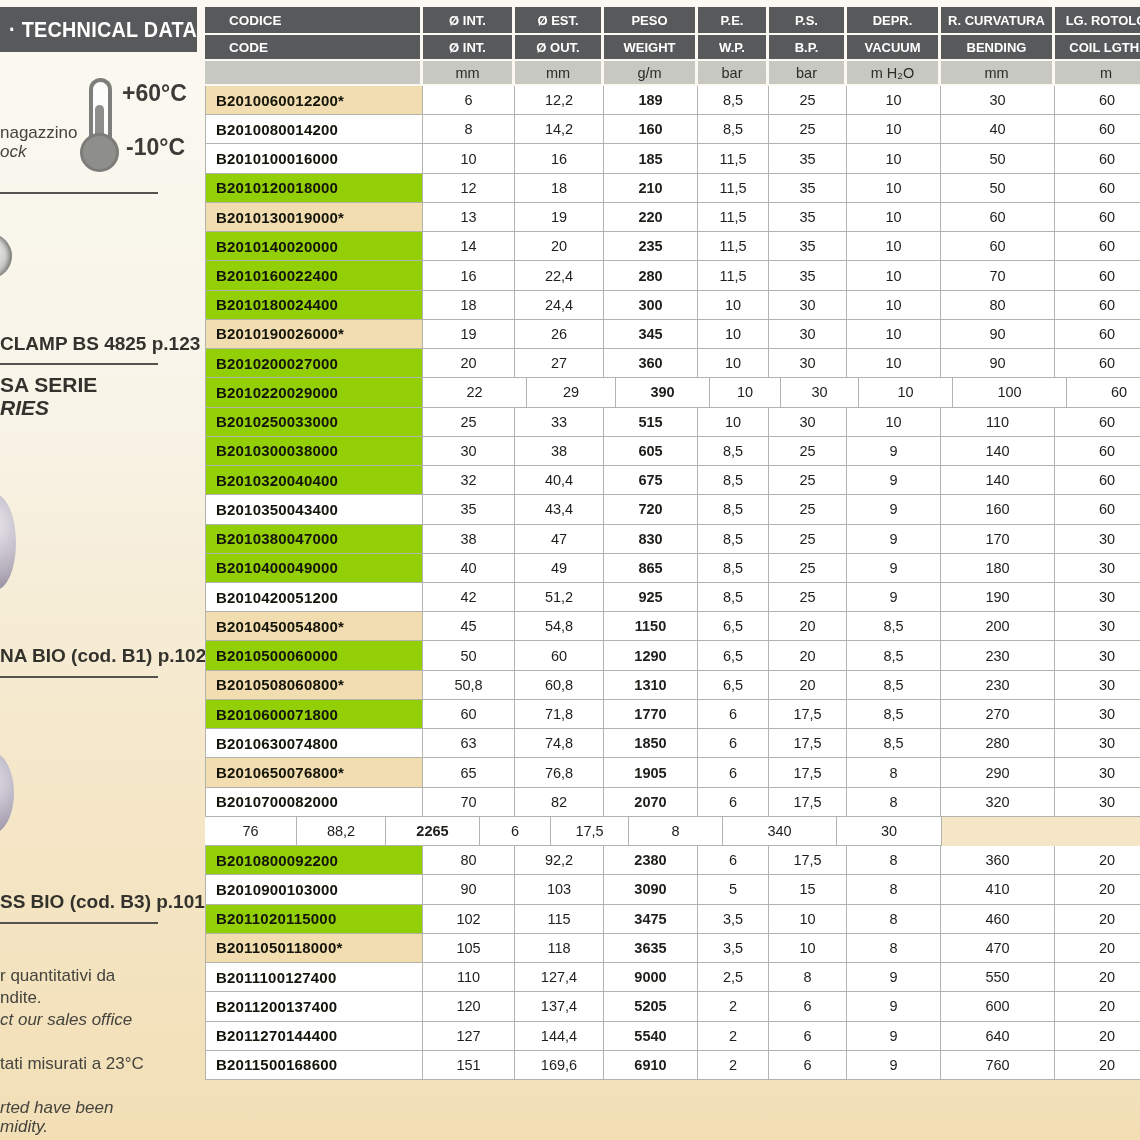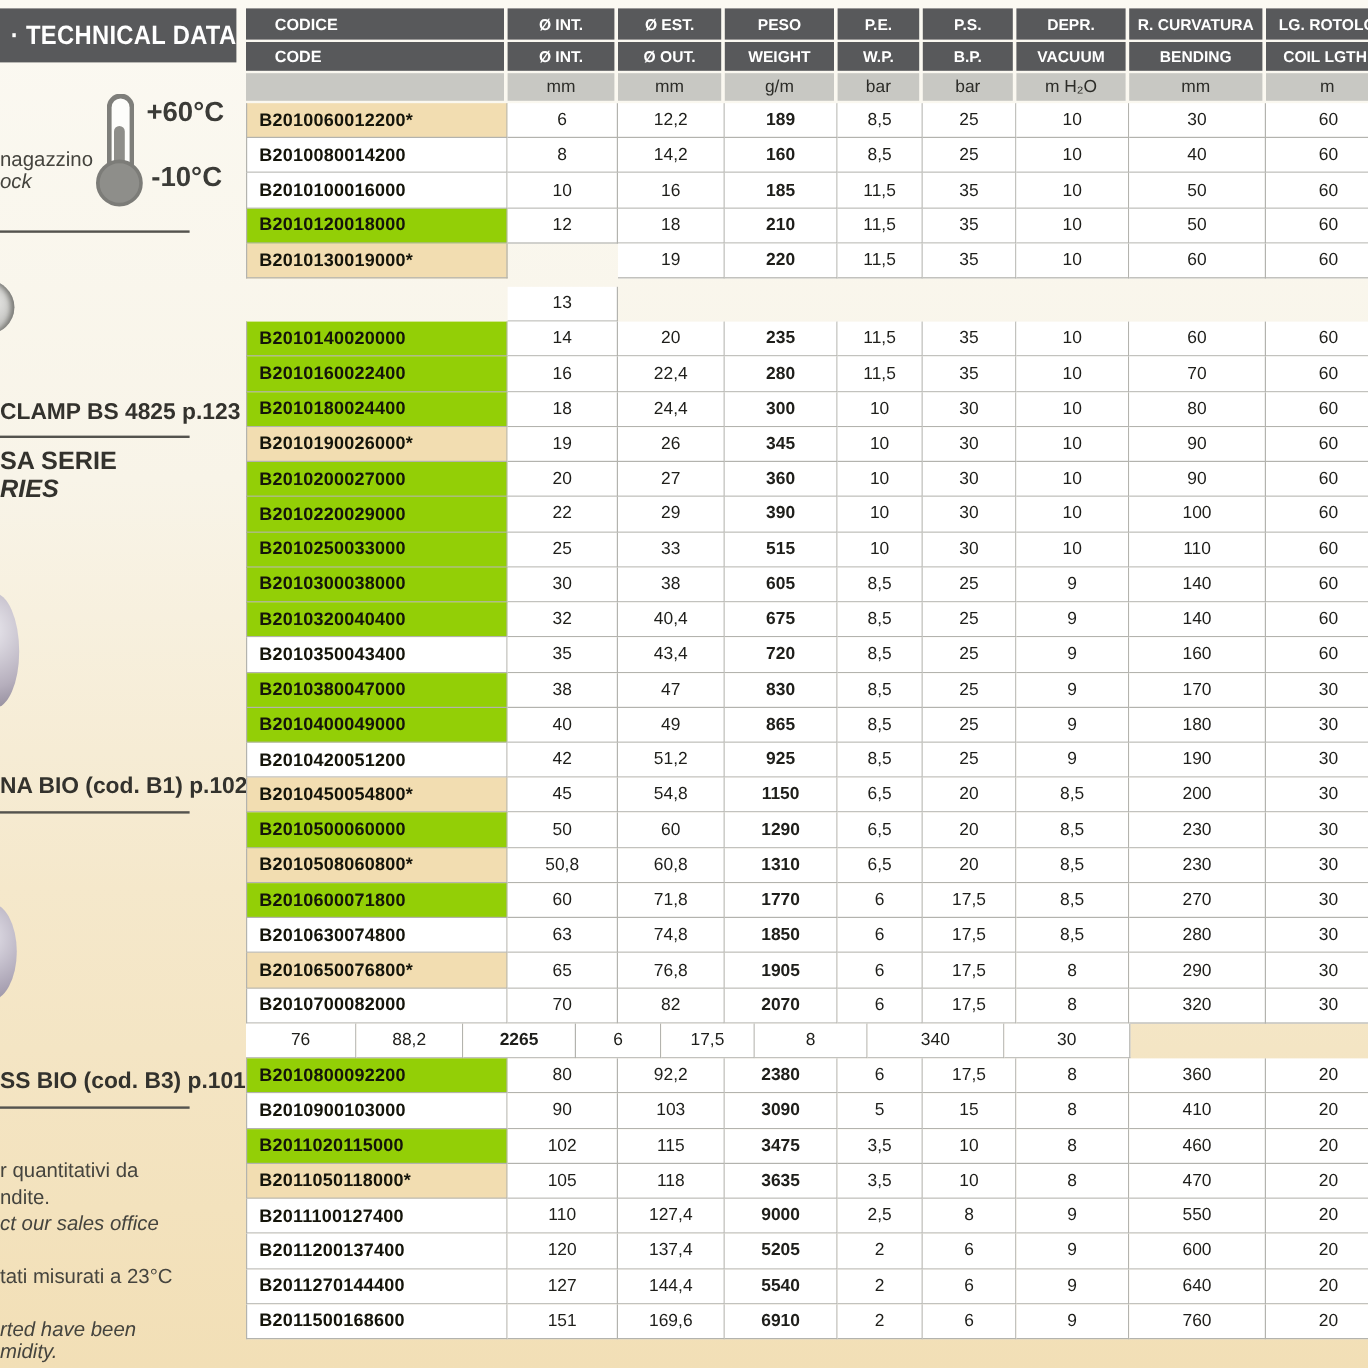--- a/index.html
+++ b/index.html
@@ -183,21 +183,21 @@
         <div class="dcell val" style="width: 89px;">18</div>
         <div class="dcell val peso" style="width: 94px;">210</div>
         <div class="dcell val" style="width: 71px;">11,5</div>
         <div class="dcell val" style="width: 78px;">35</div>
         <div class="dcell val" style="width: 94px;">10</div>
         <div class="dcell val" style="width: 114px;">50</div>
         <div class="dcell val" style="width: 105px;">60</div>
       </div>
       <div class="trow">
         <div class="dcell code" style="width: 218px; background: rgb(242, 221, 177);">B2010130019000*</div>
-        <div class="dcell val" style="width: 92px; margin-top: 36px;">13</div>
+        <div class="dcell val" style="width: 92px;">13</div>
         <div class="dcell val" style="width: 89px;">19</div>
         <div class="dcell val peso" style="width: 94px;">220</div>
         <div class="dcell val" style="width: 71px;">11,5</div>
         <div class="dcell val" style="width: 78px;">35</div>
         <div class="dcell val" style="width: 94px;">10</div>
         <div class="dcell val" style="width: 114px;">60</div>
         <div class="dcell val" style="width: 105px;">60</div>
       </div>
       <div class="trow">
         <div class="dcell code" style="width: 218px; background: rgb(147, 207, 6);">B2010140020000</div>
@@ -249,21 +249,21 @@
         <div class="dcell val" style="width: 89px;">27</div>
         <div class="dcell val peso" style="width: 94px;">360</div>
         <div class="dcell val" style="width: 71px;">10</div>
         <div class="dcell val" style="width: 78px;">30</div>
         <div class="dcell val" style="width: 94px;">10</div>
         <div class="dcell val" style="width: 114px;">90</div>
         <div class="dcell val" style="width: 105px;">60</div>
       </div>
       <div class="trow">
         <div class="dcell code" style="width: 218px; background: rgb(147, 207, 6);">B2010220029000</div>
-        <div class="dcell val" style="width: 92px;">22</div>
+        <div class="dcell val" style="width: 104px;">22</div>
         <div class="dcell val" style="width: 89px;">29</div>
         <div class="dcell val peso" style="width: 94px;">390</div>
         <div class="dcell val" style="width: 71px;">10</div>
         <div class="dcell val" style="width: 78px;">30</div>
         <div class="dcell val" style="width: 94px;">10</div>
         <div class="dcell val" style="width: 114px;">100</div>
         <div class="dcell val" style="width: 105px;">60</div>
       </div>
       <div class="trow">
         <div class="dcell code" style="width: 218px; background: rgb(147, 207, 6);">B2010250033000</div>

